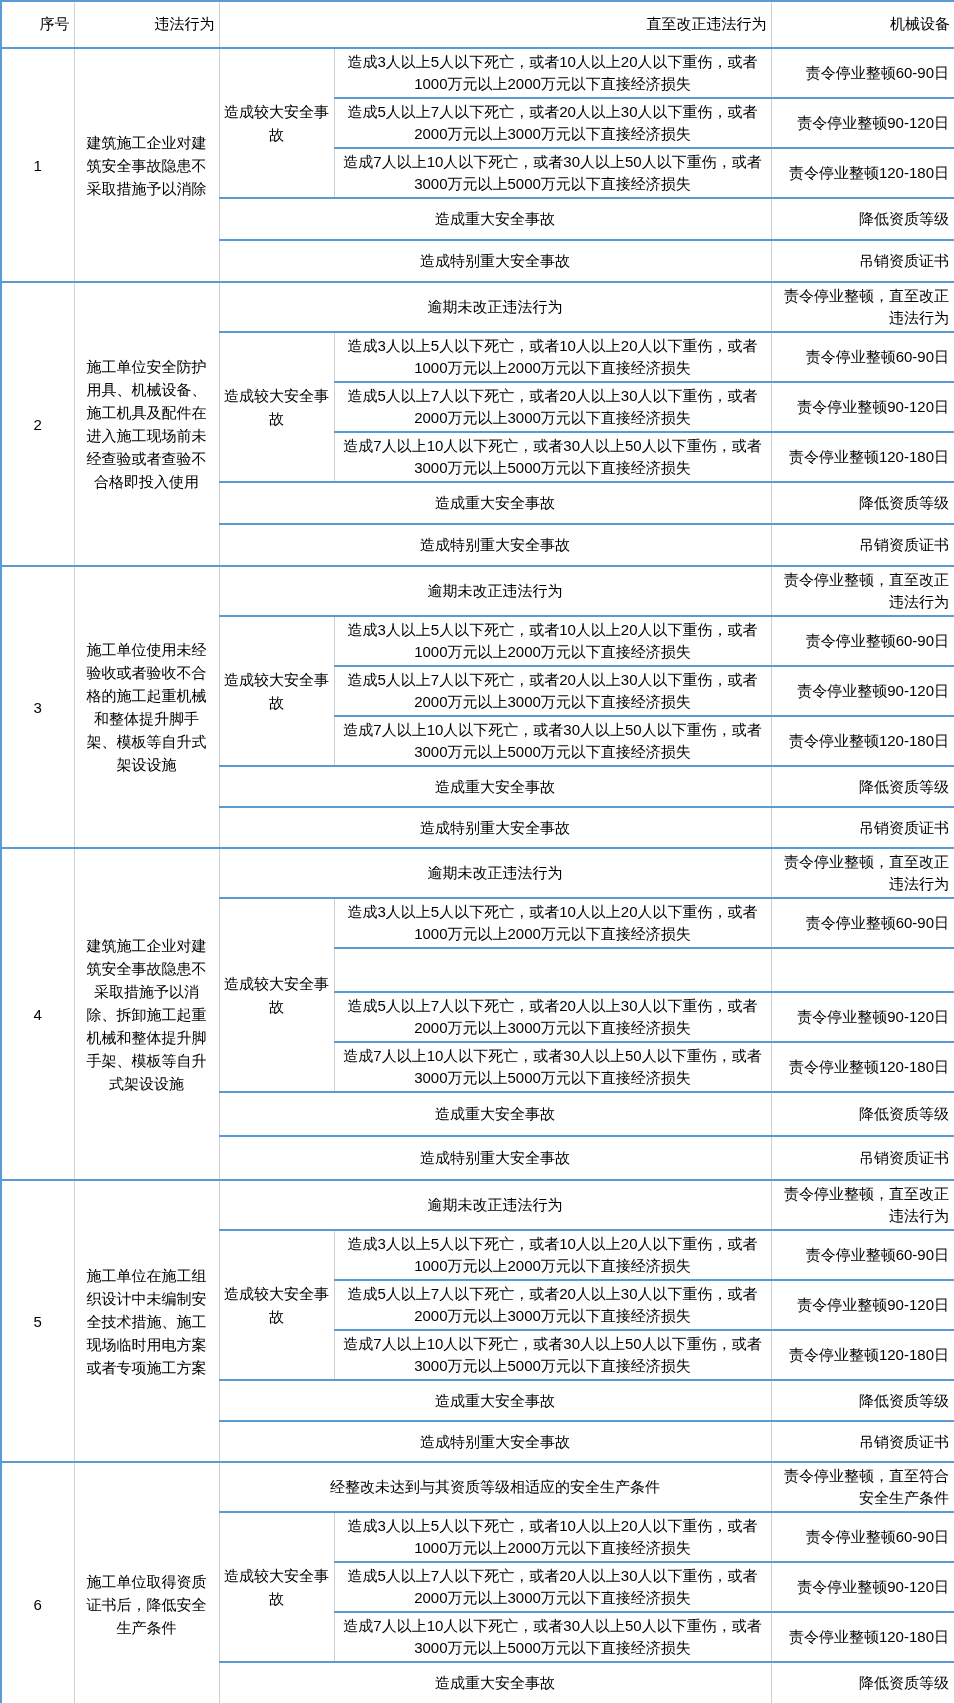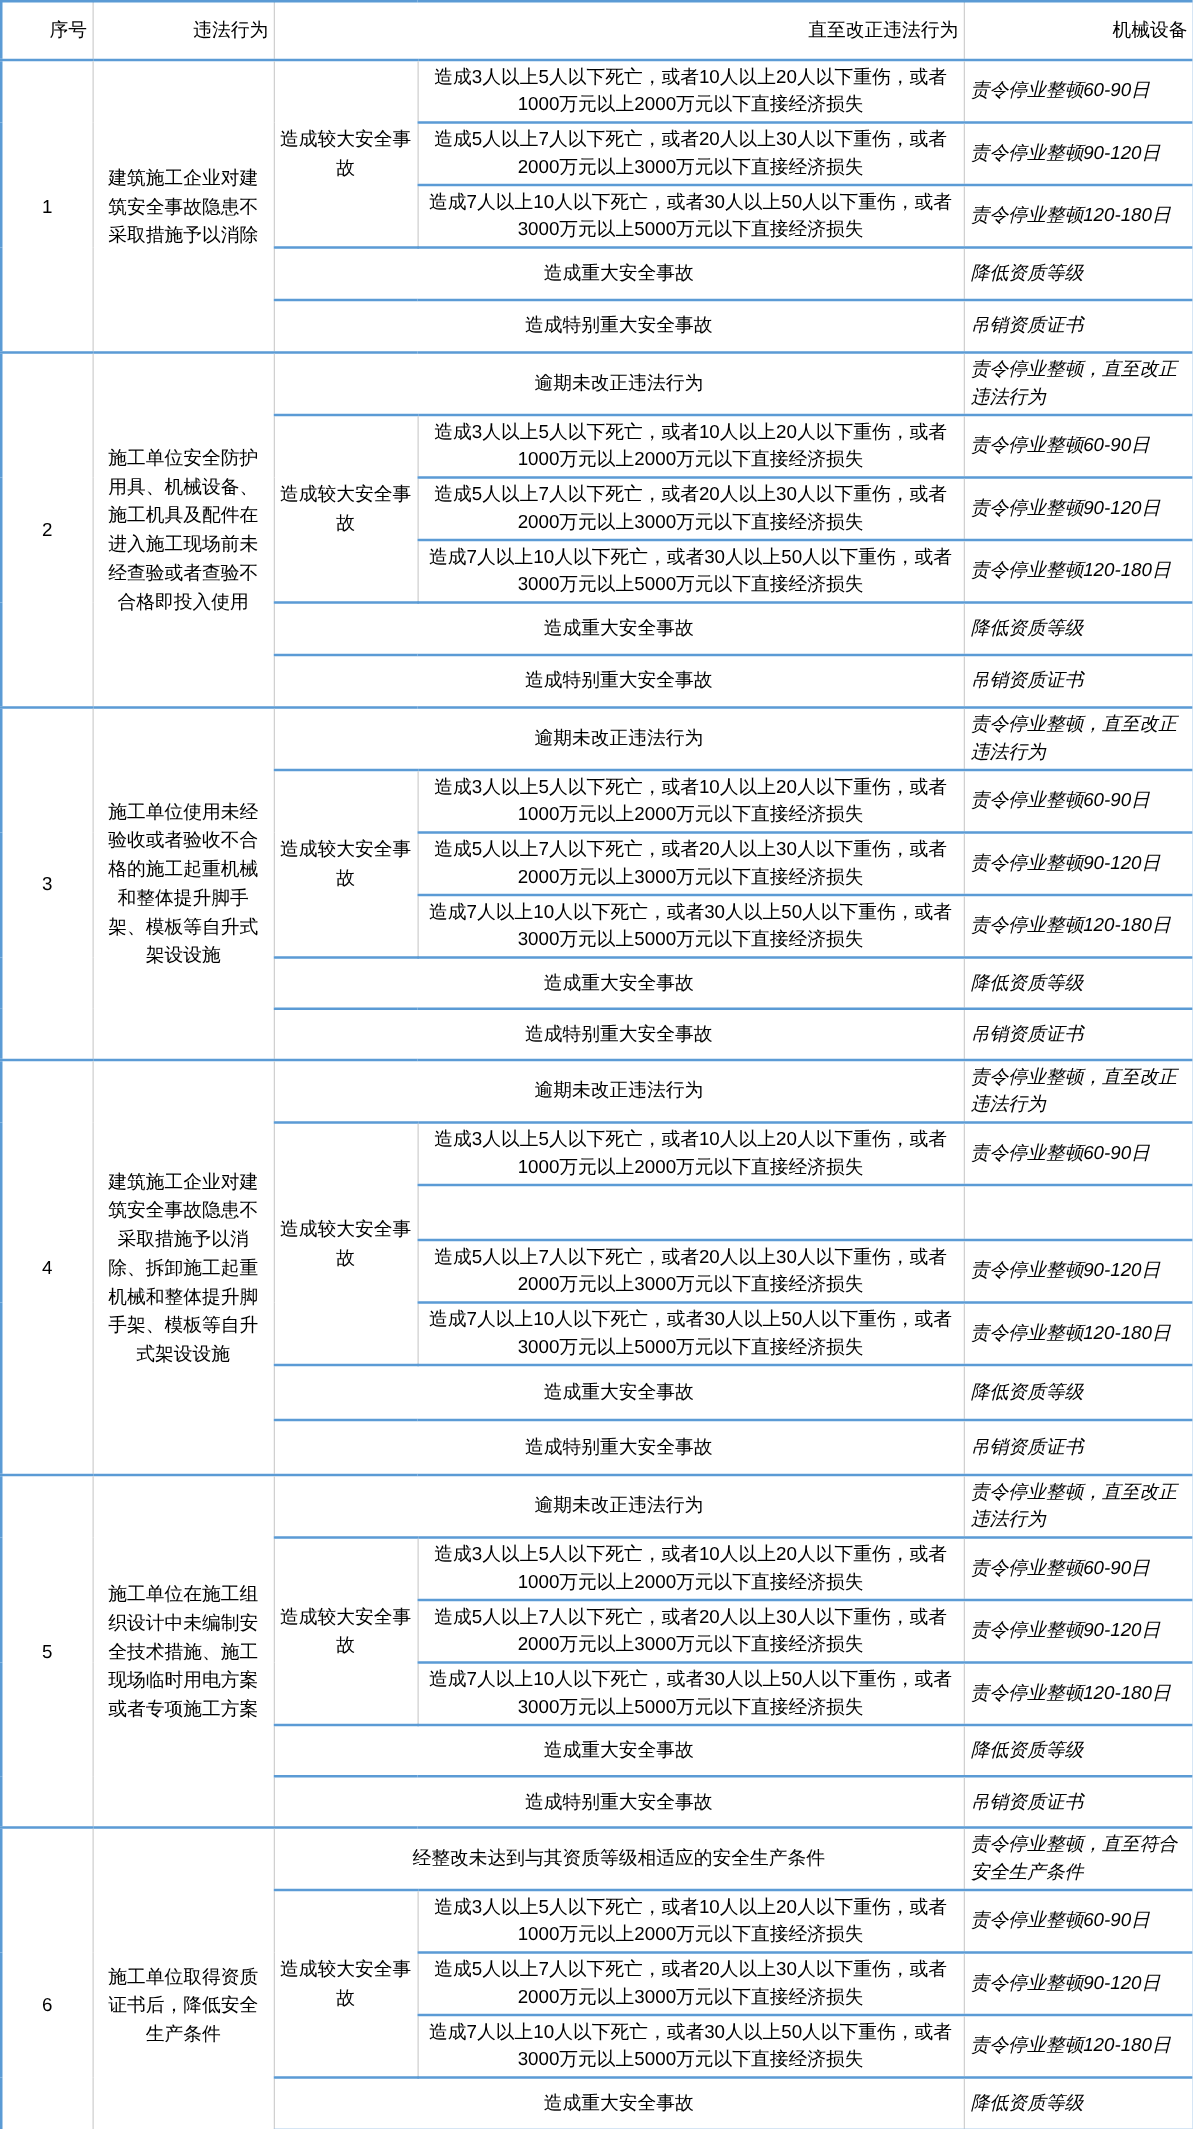--- a/index.html
+++ b/index.html
@@ -27,21 +27,21 @@
   thead th {
     height: 47px;
     text-align: right;
     border-top: none;
   }
   .c-serial   { text-align: center; }
   .c-behavior { text-align: center; line-height: 23px; padding: 20px 6px; }
   .c-group    { text-align: center; line-height: 23px; margin-left: 20px; }
   .c-full     { text-align: center; line-height: 22px; }
   .c-detail   { text-align: center;   line-height: 22px; padding: 2px 5px; }
-  .c-penalty  { text-align: left;   line-height: 22px; padding: 2px 5px; font-style: italic; }
+  .c-penalty  { text-align: right;   line-height: 22px; padding: 2px 5px; }
 </style>
 </head>
 <body>
 
 <table class="penalty-table">
   <colgroup>
     <col style="width:73px">
     <col style="width:145px">
     <col style="width:115px">
     <col style="width:437px">

